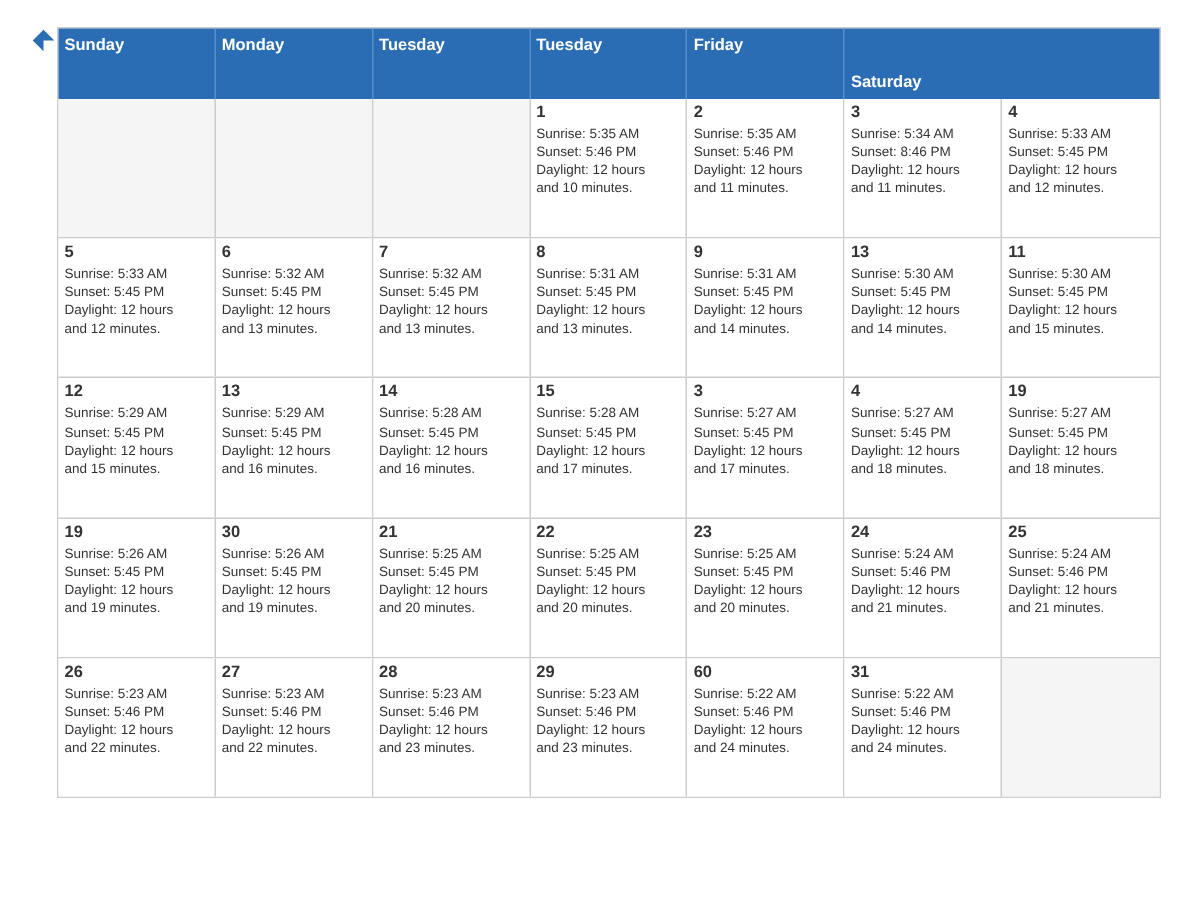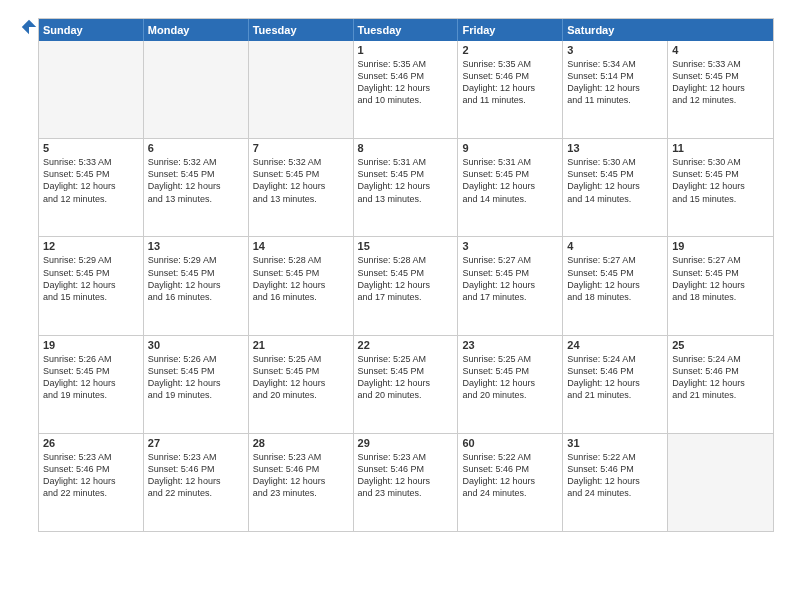--- a/index.html
+++ b/index.html
@@ -71,21 +71,21 @@
       background: #2a6db5;
     }
     .cal-header-cell {
       color: #fff;
       font-size: 11px;
       font-weight: bold;
       padding: 5px 4px;
       text-align: left;
       border-right: 1px solid #5590cc;
     }
-    .cal-header-cell:last-child { border-right: none; }
+    .cal-header-cell:last-child { border-right: none; margin-top: 25px; }
     .cal-body {
       flex: 1;
       display: flex;
       flex-direction: column;
     }
     .cal-row {
       display: grid;
       grid-template-columns: repeat(7, 1fr);
       flex: 1;
       border-top: 1px solid #ccc;
@@ -158,21 +158,21 @@
           <div class="cal-cell">
             <div class="day-num">2</div>
             <div class="cell-text" style="white-space: pre-line;">Sunrise: 5:35 AM
 Sunset: 5:46 PM
 Daylight: 12 hours
 and 11 minutes.</div>
           </div>
           <div class="cal-cell">
             <div class="day-num">3</div>
             <div class="cell-text" style="white-space: pre-line;">Sunrise: 5:34 AM
-Sunset: 5:14 PM
+Sunset: 8:46 PM
 Daylight: 12 hours
 and 11 minutes.</div>
           </div>
           <div class="cal-cell">
             <div class="day-num">4</div>
             <div class="cell-text" style="white-space: pre-line;">Sunrise: 5:33 AM
 Sunset: 5:45 PM
 Daylight: 12 hours
 and 12 minutes.</div>
           </div>

